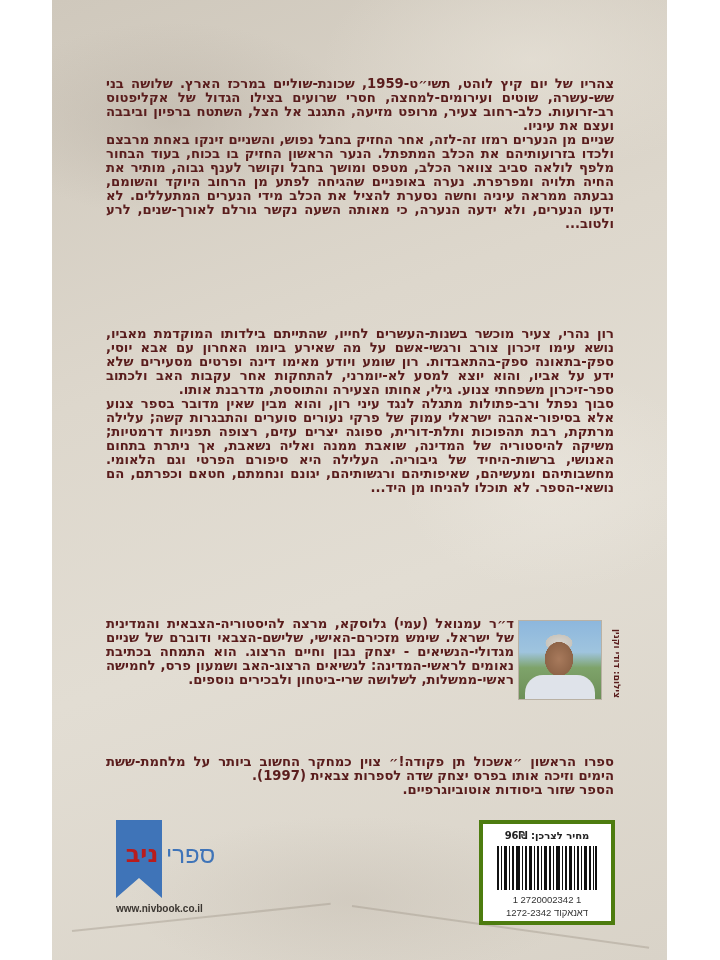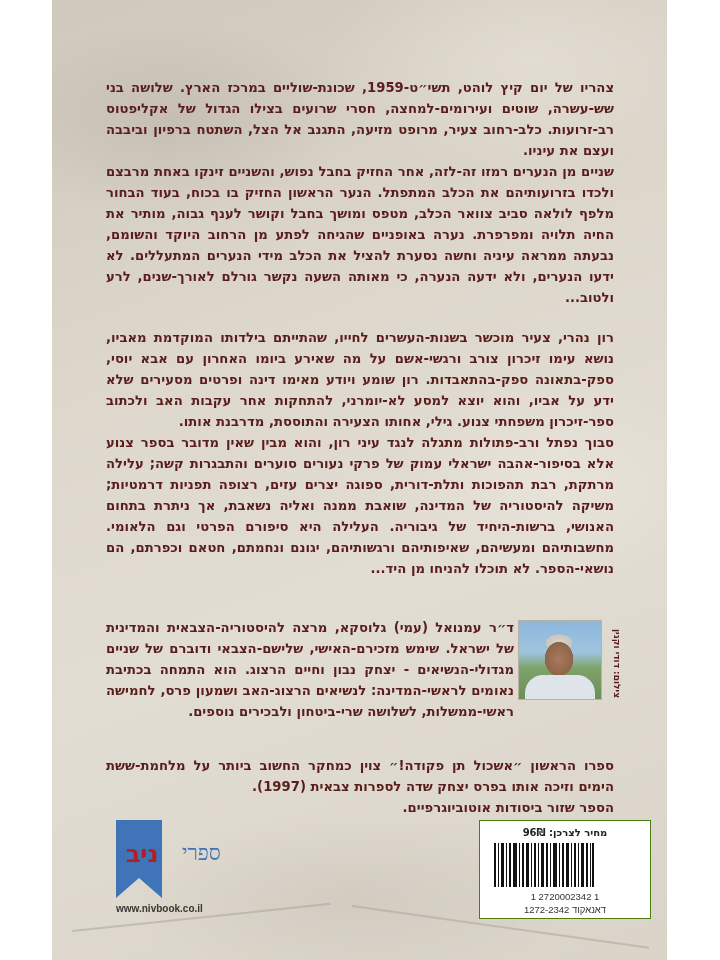--- a/index.html
+++ b/index.html
@@ -14,21 +14,21 @@
       radial-gradient(ellipse 300px 160px at 480px 60px, rgba(235,230,220,0.55), rgba(0,0,0,0) 70%),
       radial-gradient(ellipse 220px 160px at 500px 480px, rgba(238,234,226,0.5), rgba(0,0,0,0) 70%),
       radial-gradient(ellipse 320px 120px at 300px 900px, rgba(190,182,170,0.35), rgba(0,0,0,0) 70%),
       linear-gradient(160deg, #cfc8bc 0%, #ddd7cc 35%, #e2ddd3 60%, #d9d3c8 100%);
   }
   .crease {
     position:absolute; height:2px; background:rgba(165,155,142,0.45); transform-origin:left center;
   }
   .textblock {
     position:absolute; direction:rtl; text-align:justify; text-align-last:right;
-    color:#5a1d1d; font-weight:bold; font-size:13.2px; line-height:21px;
+    color:#5a1d1d; font-weight:bold; font-size:13.2px; line-height:14px;
     font-family: "DejaVu Sans", sans-serif;
   }
   .textblock p { margin:0; }
   .p1 { left:106px; top:77px; width:508px; }
   .p2 { left:106px; top:327px; width:508px; }
   .p3 { left:106px; top:617px; width:408px; }
   .p3b { left:106px; top:715px; width:508px; }
   .photo {
     position:absolute; left:518px; top:620px; width:82px; height:78px;
     background:
@@ -51,32 +51,30 @@
   }
   .ribbon {
     position:absolute; left:2px; top:0; width:46px; height:78px;
   }
   .logo-niv {
     position:absolute; left:8px; top:20px; width:40px; text-align:center;
     color:#b91c1c; font-size:24px; font-weight:bold; direction:rtl;
     font-family:"DejaVu Sans", sans-serif;
   }
   .logo-sifrei {
-    position:absolute; left:52px; top:21px; color:#3f74b8; font-size:21px; direction:rtl;
-    font-family:Liberation Serif, serif;
-    margin-left:16px;
+    position:absolute; left:52px; top:21px; color:#3f74b8; font-size:24px; direction:rtl;
+    font-family:Liberation Sans, sans-serif;
   }
   .website {
     position:absolute; left:116px; top:903px; font-size:10px; font-weight:bold; color:#3a3530;
     font-family:"Liberation Sans", sans-serif;
   }
   .barcode-box {
     position:absolute; left:479px; top:820px; width:128px; height:97px; background:#ffffff;
-    border:1px solid #4d7c0f;
-    padding-left:42px;
+    border:4px solid #4d7c0f;
   }
   .price {
     position:absolute; left:0; right:0; top:6px; text-align:center; direction:rtl;
     font-size:10px; font-weight:bold; color:#222;
   }
   .bars { position:absolute; left:14px; top:22px; width:100px; height:44px; }
   .isbn, .catalog {
     position:absolute; left:0; right:0; text-align:center; font-size:9.5px; color:#333;
     font-family:"Liberation Sans", sans-serif;
   }

